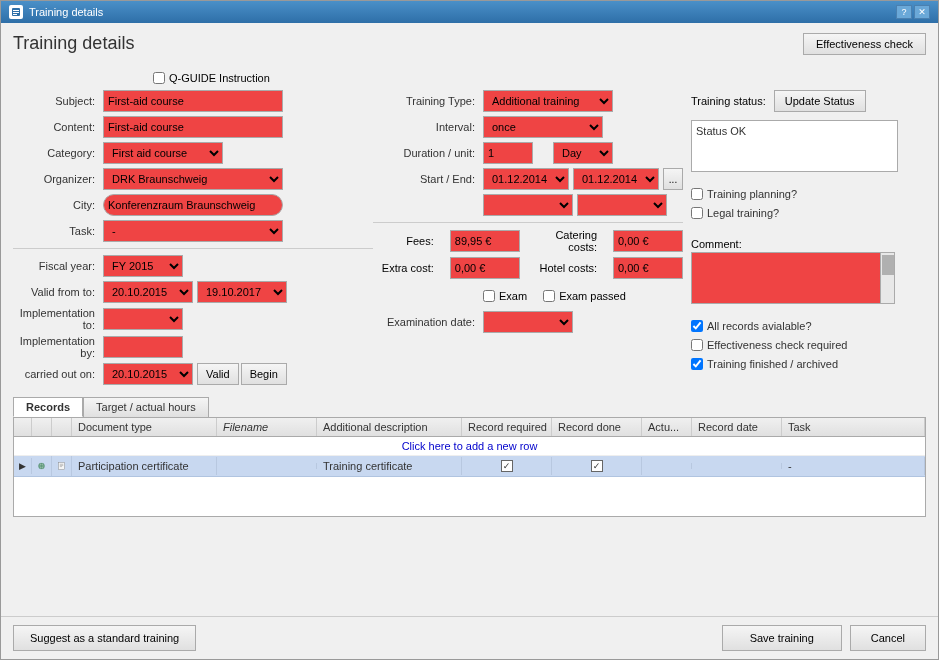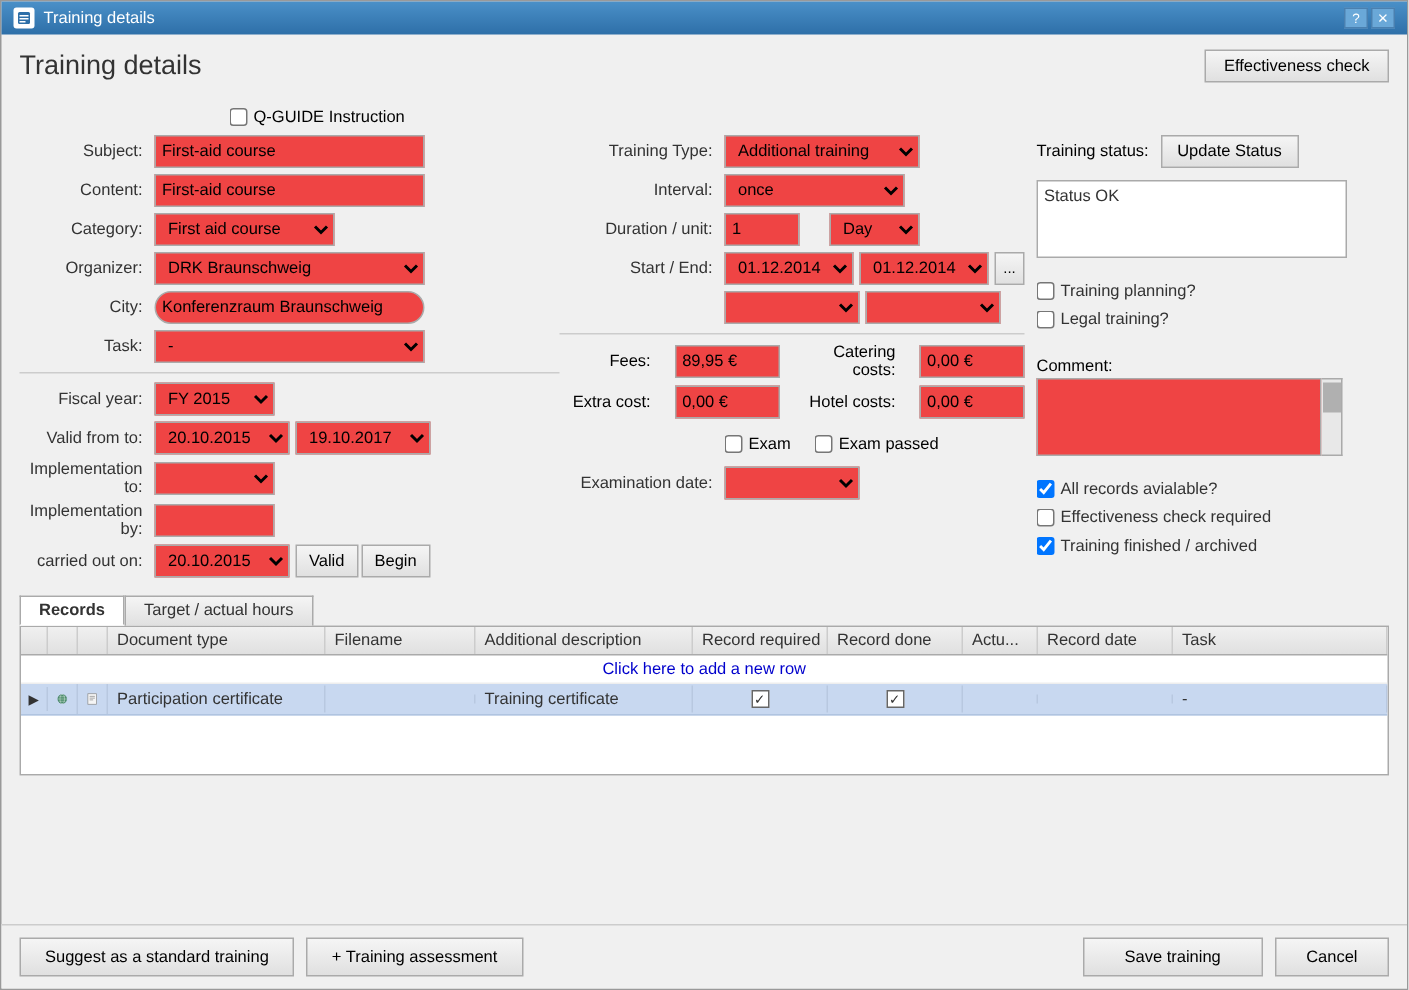--- a/index.html
+++ b/index.html
@@ -73,21 +73,21 @@
     .tab { background: linear-gradient(to bottom, #f5f5f5, #e0e0e0); border: 1px solid #aaa; border-bottom: none; padding: 3px 12px; font-size: 11px; cursor: pointer; color: #333; }
     .tab.active { background: white; border-bottom: 1px solid white; position: relative; z-index: 1; font-weight: bold; }
     
     .table-container { border: 1px solid #aaa; background: white; flex: 1; overflow: hidden; }
     .table-header { display: flex; background: linear-gradient(to bottom, #f0f0f0, #e0e0e0); border-bottom: 1px solid #aaa; }
     .th { padding: 3px 6px; border-right: 1px solid #ccc; font-size: 11px; font-weight: normal; color: #333; white-space: nowrap; overflow: hidden; flex-shrink: 0; }
     .th-expand { width: 18px; }
     .th-icon1 { width: 20px; }
     .th-icon2 { width: 20px; }
     .th-doctype { width: 145px; }
-    .th-filename { width: 100px; }
+    .th-filename { width: 100px; font-style: italic; }
     .th-adddesc { width: 145px; }
     .th-recreq { width: 90px; }
     .th-recdone { width: 90px; }
     .th-actu { width: 50px; }
     .th-recdate { width: 90px; }
     .th-task { flex: 1; }
     
     .add-row { text-align: center; padding: 3px; color: #0000cc; font-size: 11px; border-bottom: 1px solid #eee; cursor: pointer; }
     
     .data-row { display: flex; align-items: center; background: #c8d8f0; border-bottom: 1px solid #b0c4e0; }
@@ -399,20 +399,19 @@
           <div class="td td-task">-</div>
         </div>
       </div>
     </div>
 
   </div>
 
   <div class="bottom-bar">
     <div class="bottom-left">
       <button class="suggest-btn">Suggest as a standard training</button>
-      <button class="training-assess-btn">+ Training assessment</button>
     </div>
     <div class="bottom-right">
       <button class="save-btn">Save training</button>
       <button class="cancel-btn">Cancel</button>
     </div>
   </div>
 </div>
 
 </body></html>

